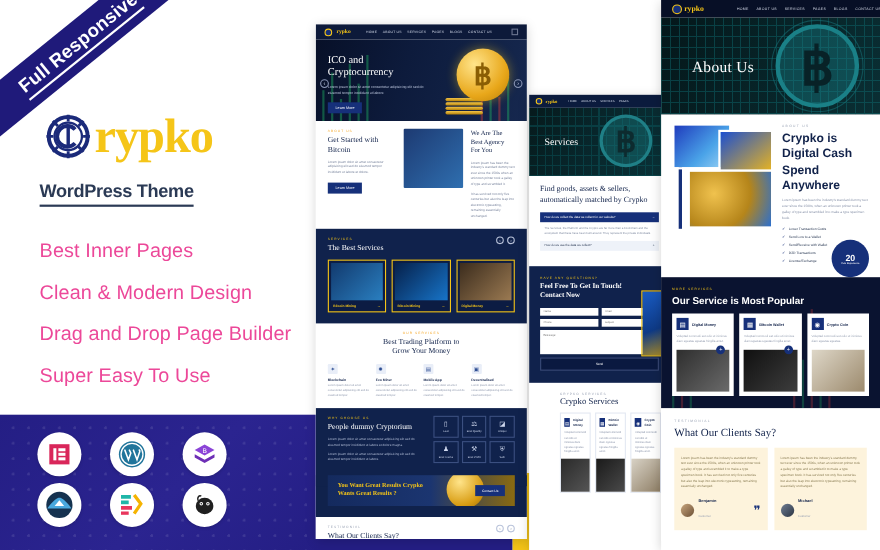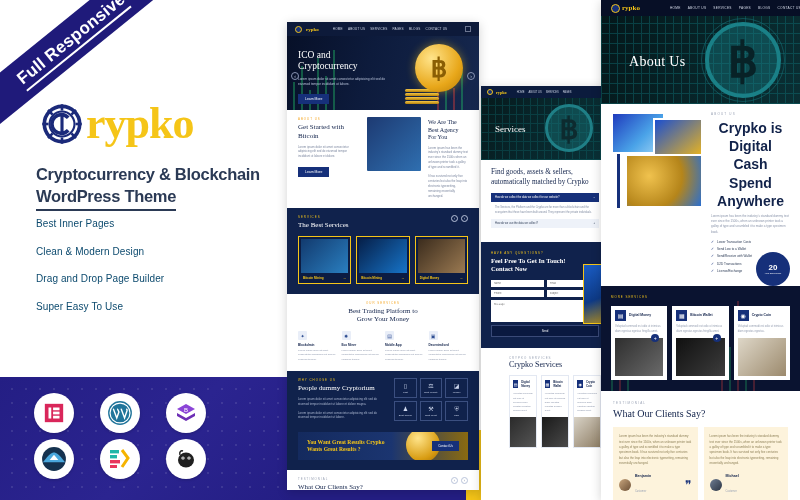--- a/index.html
+++ b/index.html
@@ -29,21 +29,21 @@
     border-bottom:2px solid #fff; padding-bottom:1px; font-family:"Liberation Sans",sans-serif;
   }
   .brand-row { position:absolute; left:36px; top:98px; display:flex; align-items:center; gap:2px; }
   .brand-mark { width:52px; height:52px; flex:none; }
   .brand-word { font-family:"Liberation Serif", serif; font-size:44px; font-weight:bold; color:#f5c518; letter-spacing:-1px; line-height:1; margin-left:-4px; }
   .headline { position:absolute; left:36px; top:163px; width:250px; }
   .headline .l1 { font-size:16.5px; font-weight:bold; color:#2b3a55; line-height:1.35; letter-spacing:-.3px; }
   .headline .l2 { font-size:16.5px; font-weight:bold; color:#2b3a55; line-height:1.35; letter-spacing:-.3px;
                   border-bottom:2px solid #2b3a55; display:inline-block; padding-bottom:1px; }
   .features { position:absolute; left:36px; top:218px; width:250px; }
-  .features li { list-style:none; color:#0c4a6e; font-size:10px; margin-bottom:16.5px; letter-spacing:.1px; }
+  .features li { list-style:none; color:#ec4899; font-size:18px; margin-bottom:16.5px; letter-spacing:.1px; }
   .icon-grid { position:absolute; left:34px; top:393px; display:grid; grid-template-columns:repeat(3,58px); gap:6px 8px; }
   .icon-badge {
     width:40px; height:40px; border-radius:50%; background:#fff;
     display:flex; align-items:center; justify-content:center; overflow:hidden;
     box-shadow:0 1px 3px rgba(0,0,0,.18);
   }
 
   
   .col-mid { position:absolute; left:287px; top:22px; width:192px; height:468px; background:#fff;
              box-shadow:0 2px 10px rgba(0,0,0,.18); overflow:hidden; }
@@ -183,21 +183,21 @@
   .a-imgs { width:92px; position:relative; height:96px; }
   .a-imgs .i1 { position:absolute; left:0; top:0; width:54px; height:42px;
                 background:linear-gradient(135deg,#1f3bbd,#4aa3e8 60%,#9fd4f5); border:2px solid #fff; }
   .a-imgs .i2 { position:absolute; left:42px; top:6px; width:50px; height:40px;
                 background:linear-gradient(140deg,#1b4fd0,#e8b421); border:2px solid #fff; }
   .a-imgs .i3 { position:absolute; left:14px; top:42px; width:78px; height:54px;
                 background:radial-gradient(circle at 30% 40%,#f0c24e,#b5851a 55%,#2a6fd0); border:2px solid #fff; }
   .a-imgs .bar { position:absolute; left:6px; top:40px; width:3px; height:56px; background:#16307a; }
   .a-txt { flex:1; }
   .a-eyebrow { font-size:3px; color:#9aa3b5; letter-spacing:1.2px; text-transform:uppercase; }
-  .a-h { font-size:14px; font-weight:bold; color:#11224a; line-height:1.3; margin-top:3px;text-align:center; }
+  .a-h { font-size:11px; font-weight:bold; color:#11224a; line-height:1.3; margin-top:3px; }
   .a-p { font-size:3px; color:#8a94aa; line-height:1.75; margin-top:4px; }
   .a-list { margin-top:5px; }
   .a-list li { list-style:none; font-size:3.1px; color:#2b3a55; margin-bottom:3.2px; display:flex; gap:3px; align-items:center; }
   .a-list .ck { color:#16307a; font-size:3.6px; }
   .a-badge { position:absolute; right:10px; bottom:0; width:34px; height:34px; border-radius:50%;
              background:#16307a; color:#fff; display:flex; flex-direction:column;
              align-items:center; justify-content:center; }
   .a-badge b { font-size:8px; } .a-badge span { font-size:2.3px; }
 
   .a-pop { background:#0a1330; padding:9px 10px 11px; position:relative; overflow:hidden; }
@@ -260,21 +260,20 @@
           <line x1="77" y1="23" x2="68" y2="32"></line>
             <line x1="32" y1="68" x2="23" y2="77"></line>
         </g>
         <path d="M62 38a18 18 0 1 0 0 24" fill="none" stroke="#1b2a7a" stroke-width="7"></path>
         <rect x="47" y="30" width="6" height="40" fill="#1b2a7a"></rect>
       </svg>
       <div class="brand-word">rypko</div>
     </div>
 
     <div class="headline">
-      <div class="l1">Cryptocurrency &amp; Blockchain</div>
       <div class="l2">WordPress Theme</div>
     </div>
 
     <ul class="features">
       <li>Best Inner Pages</li>
       <li>Clean &amp; Modern Design</li>
       <li>Drag and Drop Page Builder</li>
       <li>Super Easy To Use</li>
     </ul>
 
@@ -681,20 +680,21 @@
         <i style="left:10px;height:40px;background:#1fae63"></i>
           <i style="left:18px;height:60px"></i>
         <i style="left:26px;height:30px;background:#1fae63"></i>
           <i style="left:120px;height:70px"></i>
         <i style="left:128px;height:44px;background:#1fae63"></i>
           <i style="left:136px;height:90px"></i>
         <i style="left:144px;height:56px;background:#1fae63"></i>
           <i style="left:152px;height:74px"></i>
       </div>
       <div class="m-eyebrow">MORE SERVICES</div>
+      <h3>Our Service is Most Popular</h3>
       <div class="a-pcards">
         <div class="a-pcard">
           <div class="hd">
               <div class="ic">▤</div>
           <b>Digital Money</b>
             </div>
           <p>Voluptad commodi est odio ut inimicus diam egestas egestas fringilla amet.</p>
           <div class="img">
             <div class="plus">+</div>
           </div>

